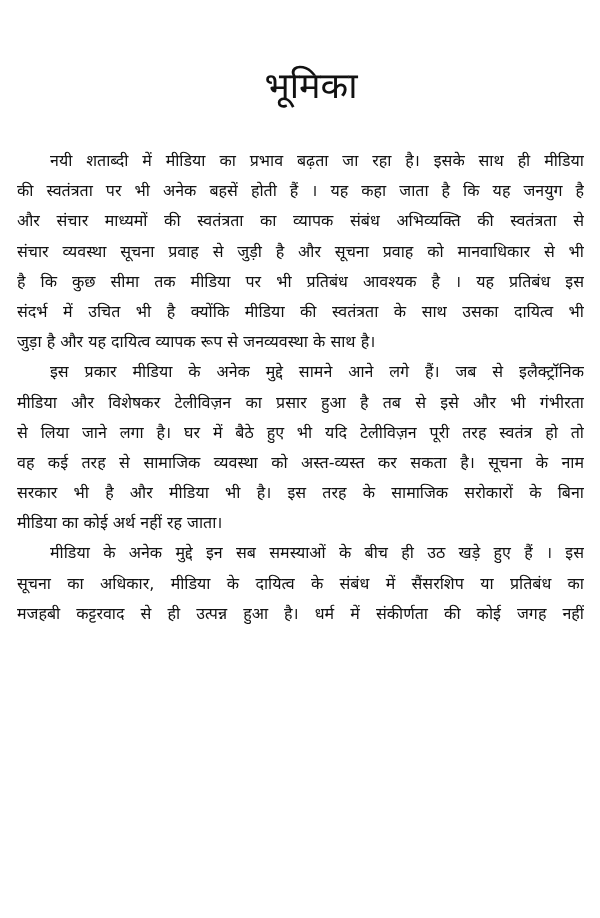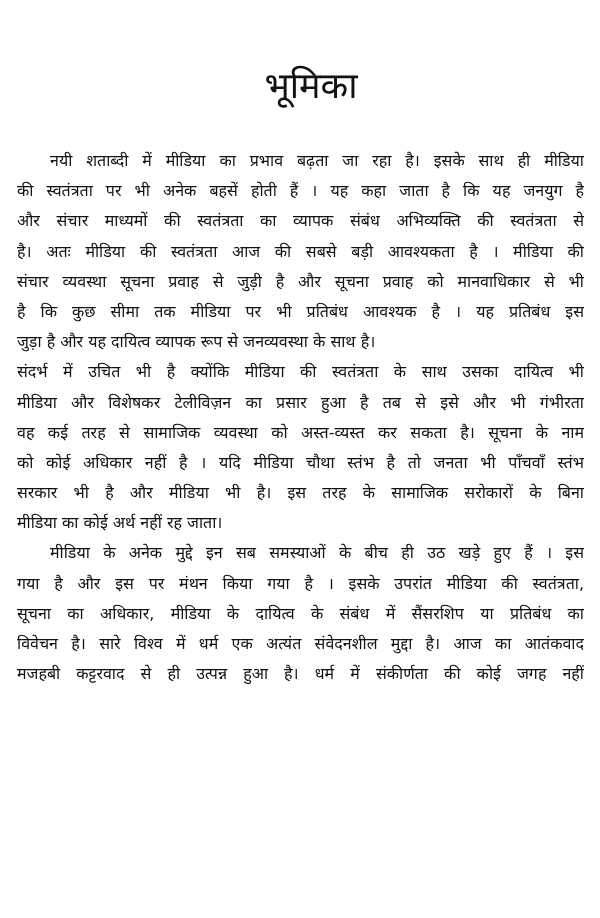--- a/index.html
+++ b/index.html
@@ -22,29 +22,27 @@
 </style>
 </head>
 <body>
 
 <div class="page">
   <div class="title">भूमिका</div>
   <div class="body" id="body">
       <span class="line indent">नयी शताब्दी में मीडिया का प्रभाव बढ़ता जा रहा है। इसके साथ ही मीडिया</span>
       <span class="line">की स्वतंत्रता पर भी अनेक बहसें होती हैं । यह कहा जाता है कि यह जनयुग है</span>
       <span class="line">और संचार माध्यमों की स्वतंत्रता का व्यापक संबंध अभिव्यक्ति की स्वतंत्रता से</span>
-      <span class="line">है। अतः मीडिया की स्वतंत्रता आज की सबसे बड़ी आवश्यकता है । मीडिया की</span>
       <span class="line">संचार व्यवस्था सूचना प्रवाह से जुड़ी है और सूचना प्रवाह को मानवाधिकार से भी</span>
       <span class="line">है कि कुछ सीमा तक मीडिया पर भी प्रतिबंध आवश्यक है । यह प्रतिबंध इस</span>
+      <span class="line">संदर्भ में उचित भी है क्योंकि मीडिया की स्वतंत्रता के साथ उसका दायित्व भी</span>
       <span class="line last">जुड़ा है और यह दायित्व व्यापक रूप से जनव्यवस्था के साथ है।</span>
-      <span class="line">संदर्भ में उचित भी है क्योंकि मीडिया की स्वतंत्रता के साथ उसका दायित्व भी</span>
+      <span class="line indent">इस प्रकार मीडिया के अनेक मुद्दे सामने आने लगे हैं। जब से इलैक्ट्रॉनिक</span>
       <span class="line">मीडिया और विशेषकर टेलीविज़न का प्रसार हुआ है तब से इसे और भी गंभीरता</span>
+      <span class="line">से लिया जाने लगा है। घर में बैठे हुए भी यदि टेलीविज़न पूरी तरह स्वतंत्र हो तो</span>
       <span class="line">वह कई तरह से सामाजिक व्यवस्था को अस्त-व्यस्त कर सकता है। सूचना के नाम</span>
-      <span class="line">को कोई अधिकार नहीं है । यदि मीडिया चौथा स्तंभ है तो जनता भी पाँचवाँ स्तंभ</span>
       <span class="line">सरकार भी है और मीडिया भी है। इस तरह के सामाजिक सरोकारों के बिना</span>
       <span class="line last">मीडिया का कोई अर्थ नहीं रह जाता।</span>
       <span class="line indent">मीडिया के अनेक मुद्दे इन सब समस्याओं के बीच ही उठ खड़े हुए हैं । इस</span>
-      <span class="line">गया है और इस पर मंथन किया गया है । इसके उपरांत मीडिया की स्वतंत्रता,</span>
       <span class="line">सूचना का अधिकार, मीडिया के दायित्व के संबंध में सैंसरशिप या प्रतिबंध का</span>
-      <span class="line">विवेचन है। सारे विश्व में धर्म एक अत्यंत संवेदनशील मुद्दा है। आज का आतंकवाद</span>
       <span class="line">मजहबी कट्टरवाद से ही उत्पन्न हुआ है। धर्म में संकीर्णता की कोई जगह नहीं</span>
     </div>
 </div>
 
 </body></html>

